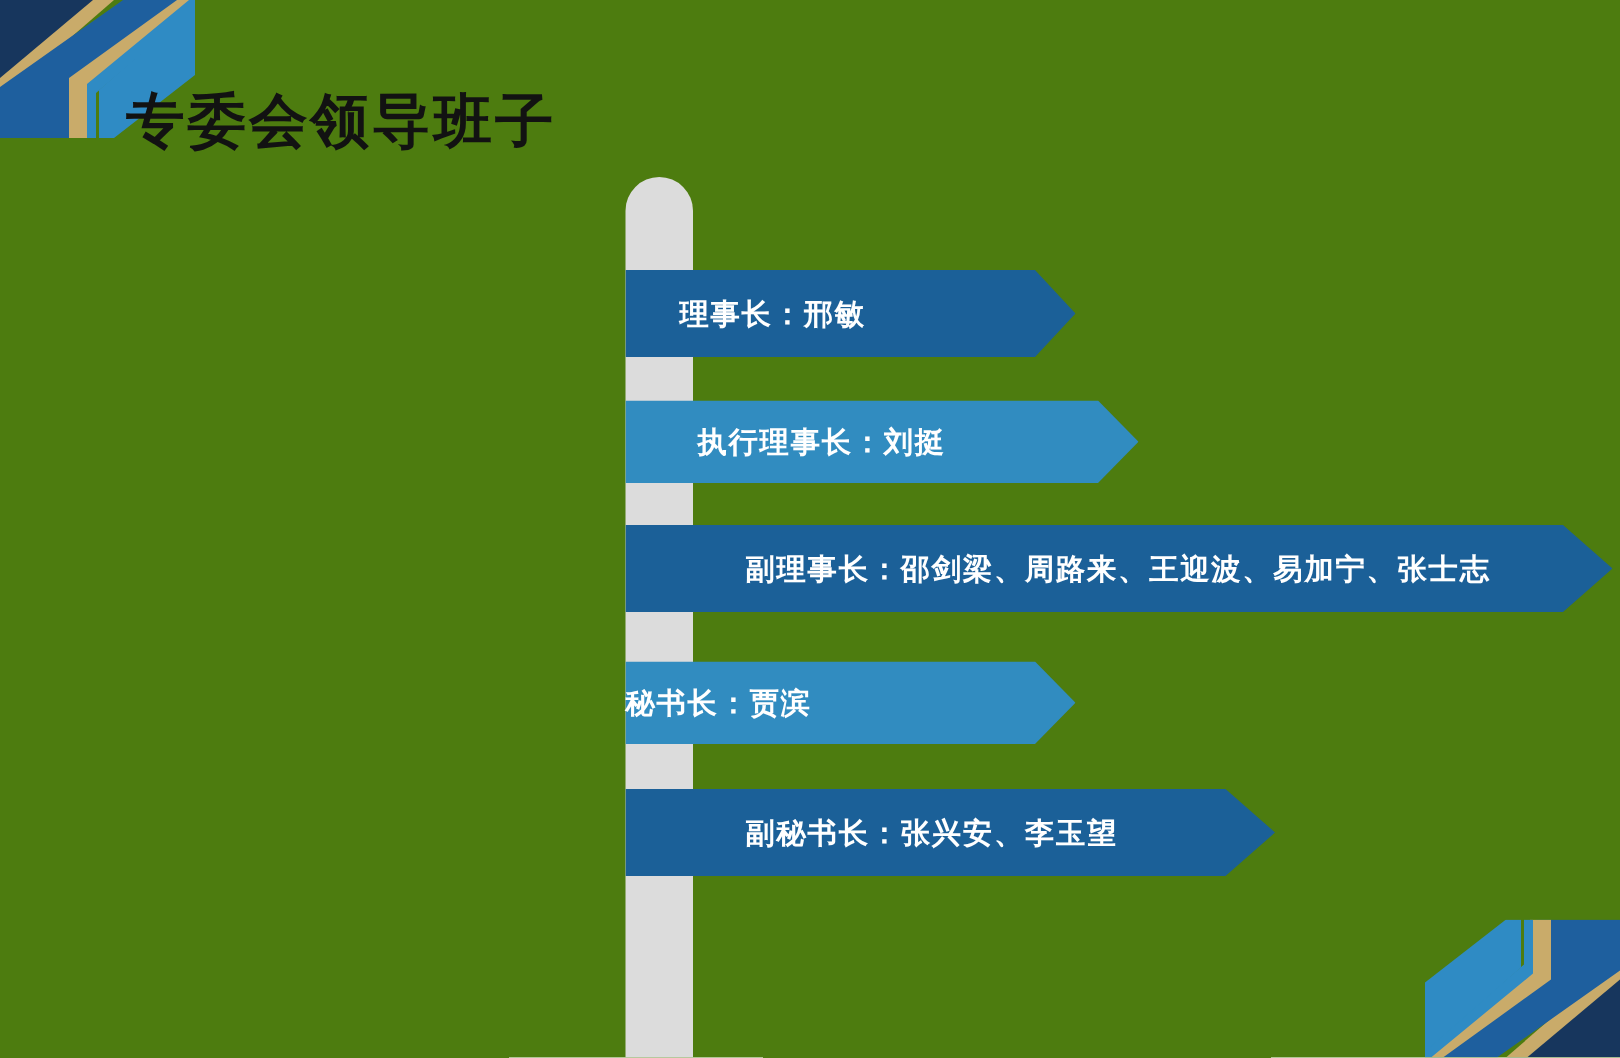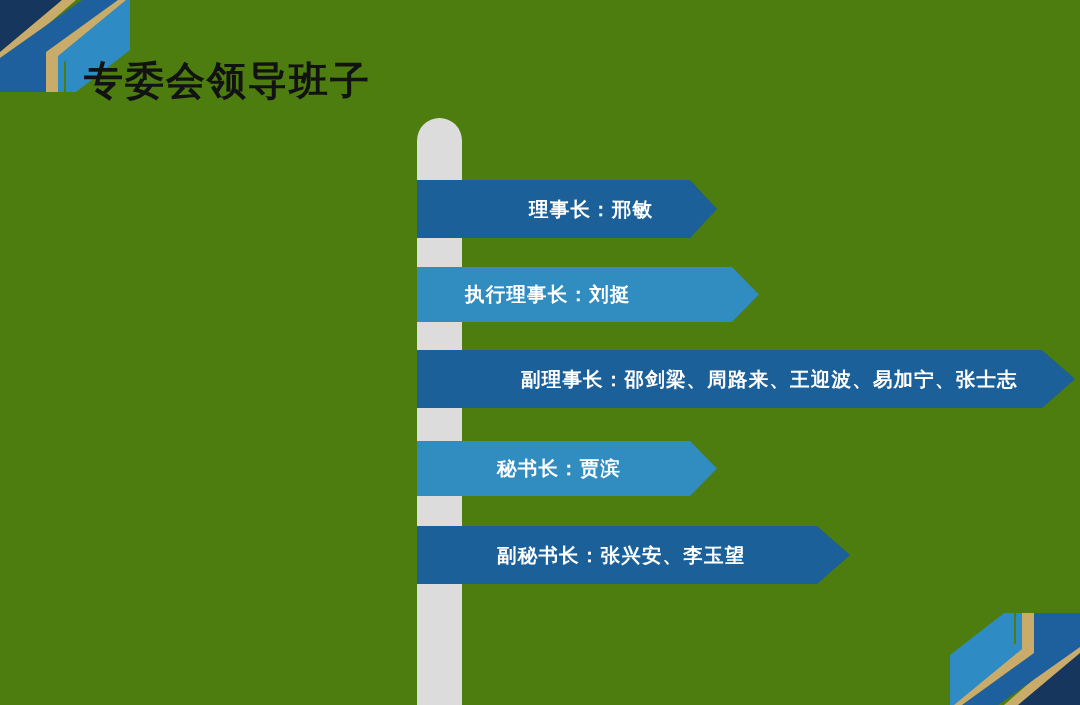--- a/index.html
+++ b/index.html
@@ -133,39 +133,39 @@
   <div class="title">专委会领导班子</div>
 
 
   <div class="pole"></div>
 
   <div id="banners">
       <div class="arrow" style="left: 417px; top: 180px; width: 300px; height: 58px;">
         <svg width="300" height="58" viewBox="0 0 300 58" style="position: absolute; left: 0px; top: 0px;">
           <polygon points="0,0 273,0 300,29 273,58 0,58" fill="#1b6098"></polygon>
         </svg>
-        <span class="arrow-label" style="margin-left: 112px; text-align: center;">理事长：邢敏</span>
+        <span class="arrow-label" style="margin-left: 36px; text-align: center;">理事长：邢敏</span>
       </div>
       <div class="arrow" style="left: 417px; top: 267px; width: 342px; height: 55px;">
         <svg width="342" height="55" viewBox="0 0 342 55" style="position: absolute; left: 0px; top: 0px;">
           <polygon points="0,0 315,0 342,27.5 315,55 0,55" fill="#318cc0"></polygon>
         </svg>
         <span class="arrow-label" style="margin-left: 48px;">执行理事长：刘挺</span>
       </div>
       <div class="arrow" style="left: 417px; top: 350px; width: 658px; height: 58px;">
         <svg width="658" height="58" viewBox="0 0 658 58" style="position: absolute; left: 0px; top: 0px;">
           <polygon points="0,0 625,0 658,29 625,58 0,58" fill="#1b6098"></polygon>
         </svg>
-        <span class="arrow-label" style="margin-left: 104px; font-family: Liberation Serif, serif;">副理事长：邵剑梁、周路来、王迎波、易加宁、张士志</span>
+        <span class="arrow-label" style="margin-left: 80px; font-family: Liberation Serif, serif;">副理事长：邵剑梁、周路来、王迎波、易加宁、张士志</span>
       </div>
       <div class="arrow" style="left: 417px; top: 441px; width: 300px; height: 55px;">
         <svg width="300" height="55" viewBox="0 0 300 55" style="position: absolute; left: 0px; top: 0px;">
           <polygon points="0,0 273,0 300,27.5 273,55 0,55" fill="#318cc0"></polygon>
         </svg>
-        <span class="arrow-label" style="margin-left: 80px; font-family: Liberation Serif, serif;">秘书长：贾滨</span>
+        <span class="arrow-label" style=" font-family: Liberation Serif, serif;">秘书长：贾滨</span>
       </div>
       <div class="arrow" style="left: 417px; top: 526px; width: 433px; height: 58px;">
         <svg width="433" height="58" viewBox="0 0 433 58" style="position: absolute; left: 0px; top: 0px;">
           <polygon points="0,0 400,0 433,29 400,58 0,58" fill="#1b6098"></polygon>
         </svg>
         <span class="arrow-label" style="margin-left: 80px;">副秘书长：张兴安、李玉望</span>
       </div>
     </div>
 
 </div>

